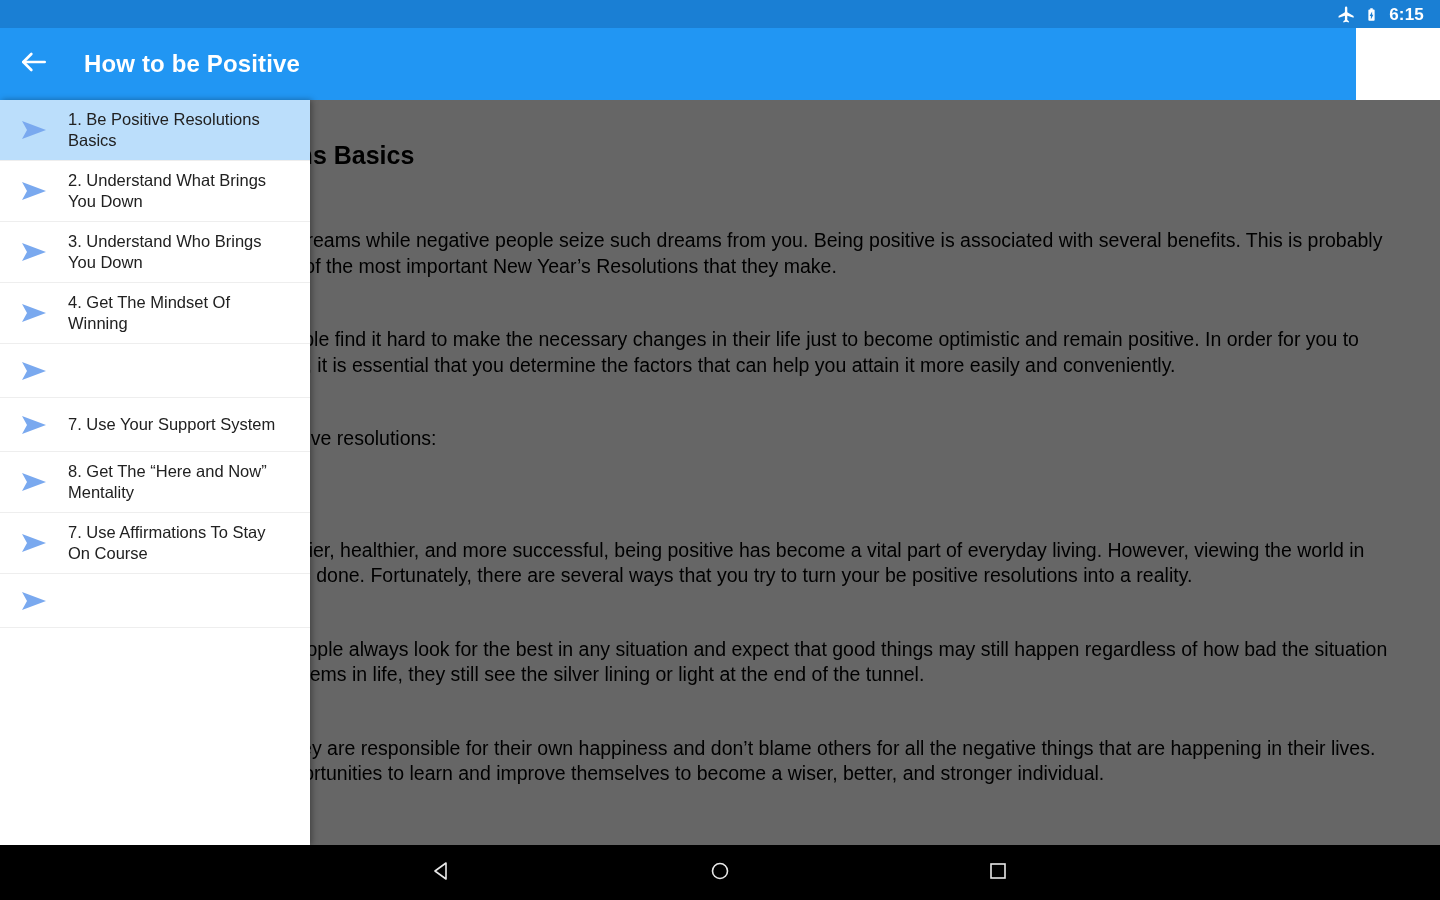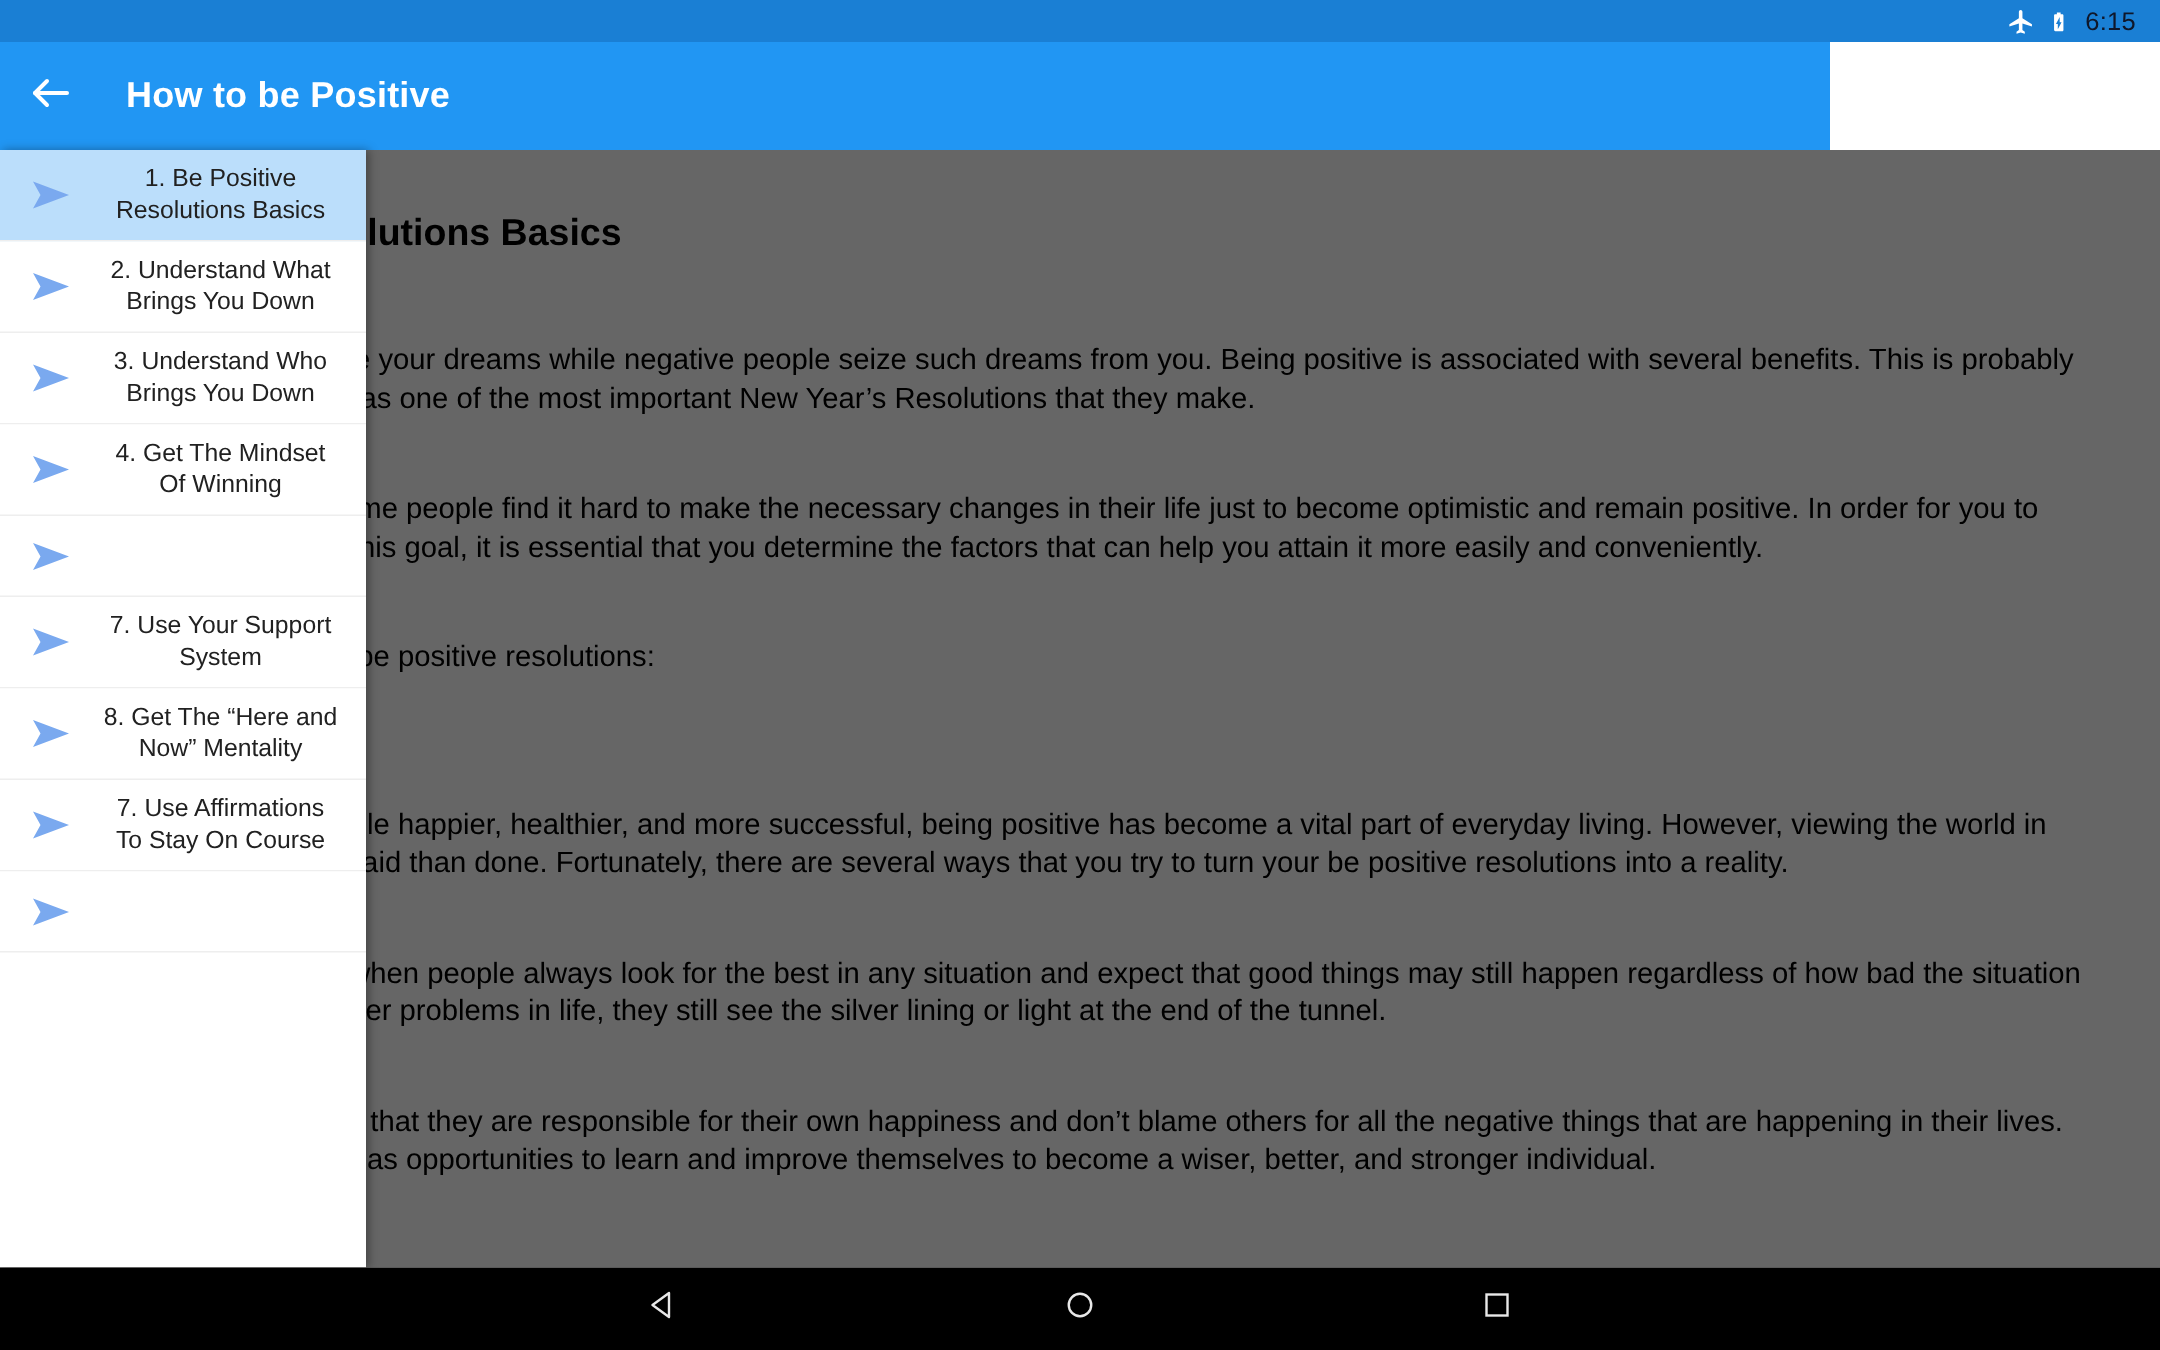--- a/index.html
+++ b/index.html
@@ -32,33 +32,33 @@
     padding-right: 16px;
     box-sizing: border-box;
   }
   .status-icons {
     display: flex;
     align-items: center;
     gap: 8px;
   }
   .status-icon svg { display: block; }
   #status-time {
-    color: #0f172a;
+    color: #ffffff;
     font-size: 17px;
-    font-weight: normal;
+    font-weight: bold;
     letter-spacing: 0.2px;
     line-height: 1;
     margin-left: 2px;
   }
 
   
   #app-bar {
     position: absolute;
     top: 28px; left: 0;
-    width: 1220px;
+    width: 1356px;
     height: 72px;
     background: #2196f3;
     display: flex;
     align-items: center;
     box-sizing: border-box;
   }
   #back-button {
     width: 64px;
     height: 64px;
     margin-left: 2px;
@@ -111,26 +111,25 @@
     width: 1440px;
     height: 745px;
     background: rgba(0, 0, 0, 0.6);
     pointer-events: auto;
   }
 
   
   #nav-drawer {
     position: absolute;
     top: 100px; left: 0;
-    width: 244px;
+    width: 310px;
     height: 745px;
     background: #ffffff;
     box-shadow: 2px 0 6px rgba(0,0,0,0.35);
     overflow: hidden;
-    text-align: center;
   }
   .drawer-item {
     position: relative;
     display: flex;
     align-items: center;
     min-height: 54px;
     padding: 9px 10px 9px 0;
     box-sizing: border-box;
     border-bottom: 1px solid #eeeeee;
     cursor: pointer;

